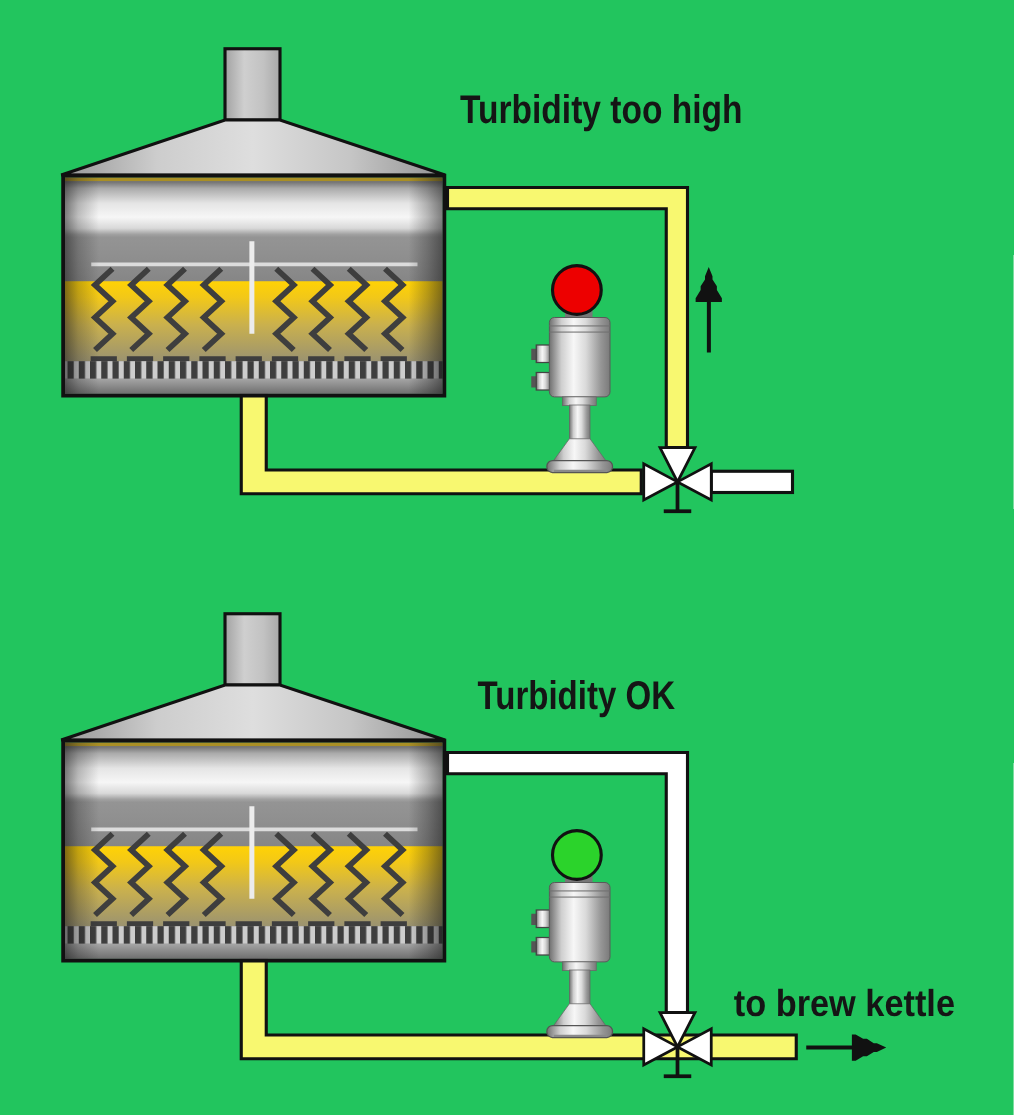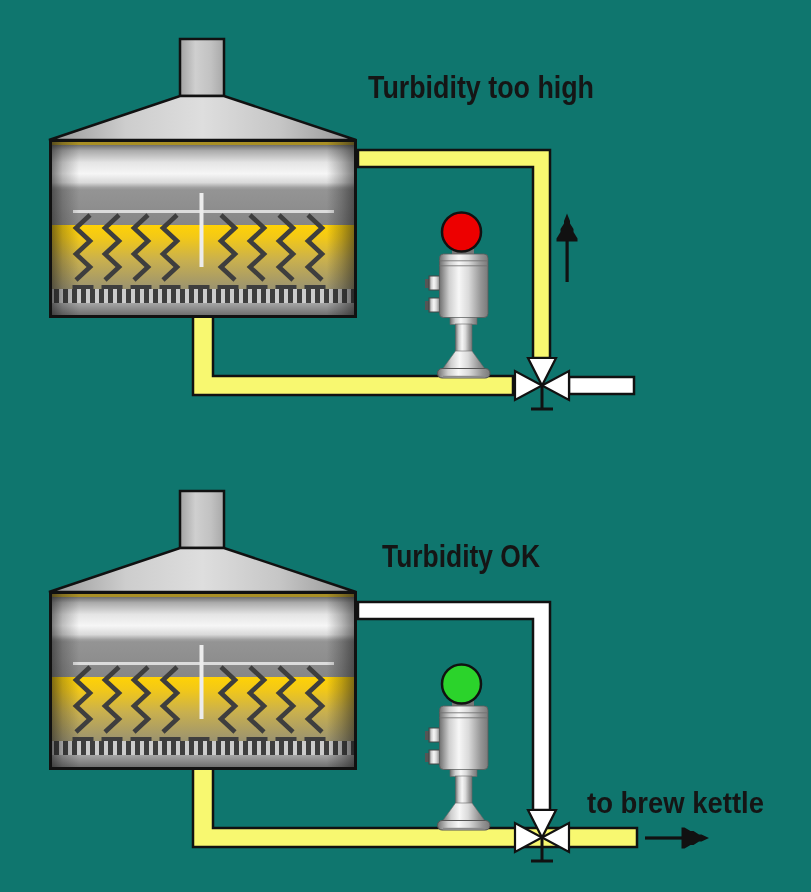--- a/index.html
+++ b/index.html
@@ -1,16 +1,16 @@
 <!DOCTYPE html>
 <html><head>
 <meta charset="utf-8">
 <style>
   html,body{margin:0;padding:0;background:#fff;}
-  .stage{position:relative;width:811px;height:892px;background:#0f766e;overflow:hidden;
+  .stage{position:relative;width:811px;height:892px;background:#22c55e;overflow:hidden;
          font-family:"Liberation Sans",sans-serif;text-decoration:underline;}
   svg text{font-family:"Liberation Sans","DejaVu Sans",sans-serif;font-weight:bold;fill:#151515;}
 </style>
 </head>
 <body>
 
 <div class="stage">
 <svg width="811" height="892" viewBox="0 0 811 892">
   <defs>
     <linearGradient id="gradMetalTop" x1="0" y1="0" x2="0" y2="1">

